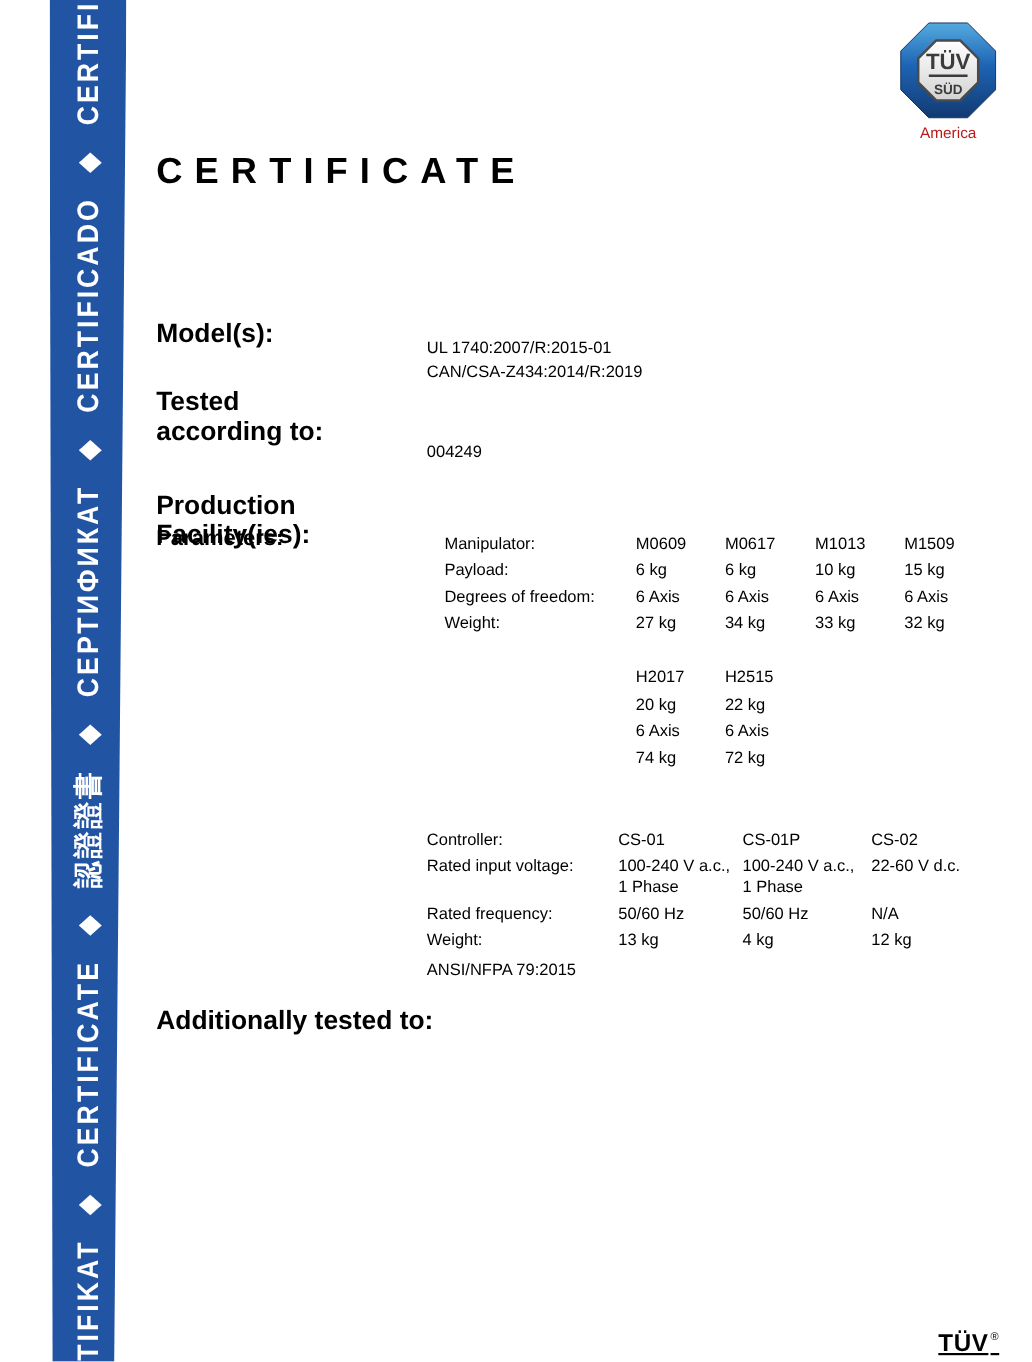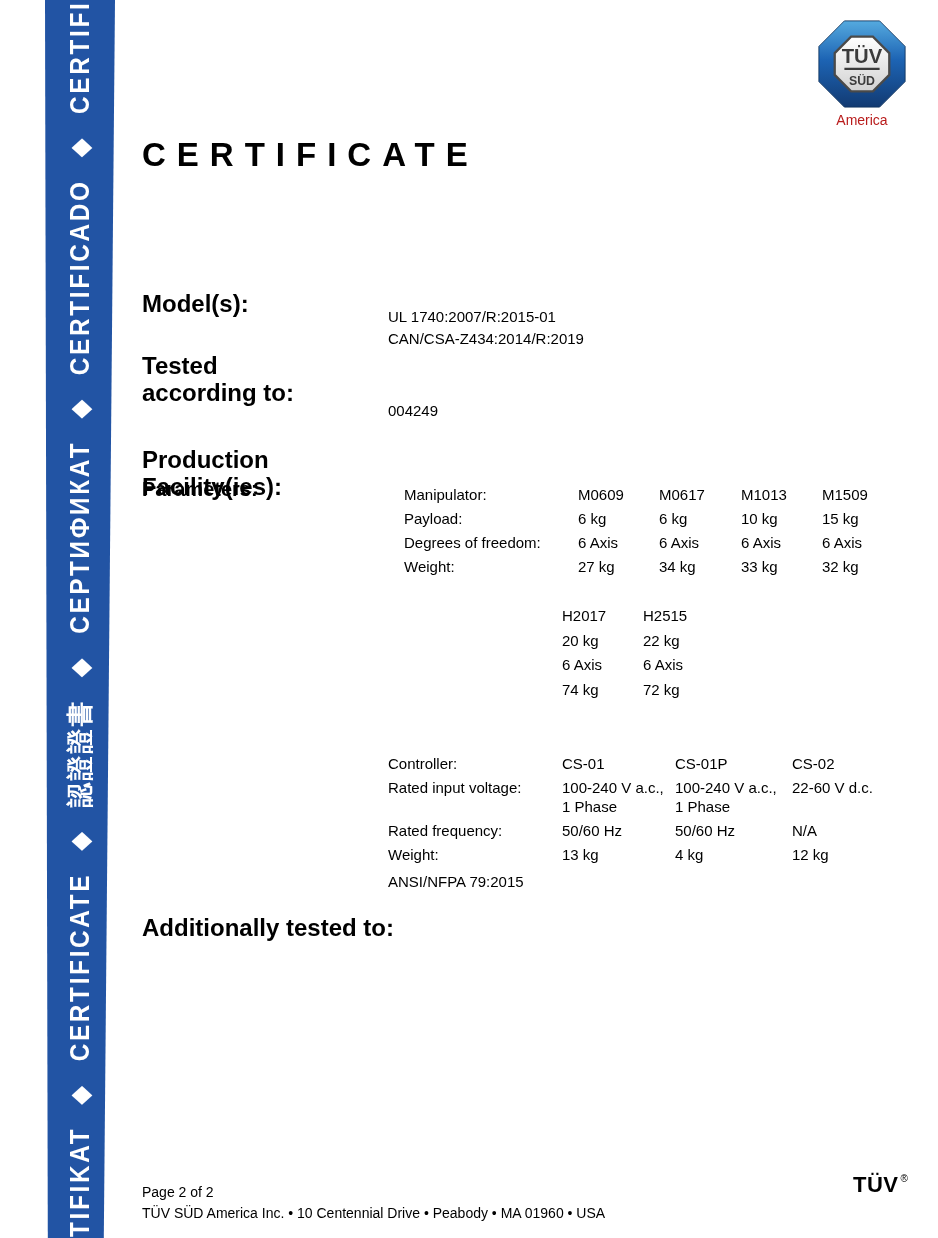--- a/index.html
+++ b/index.html
@@ -45,31 +45,31 @@
   .row-tested { top:304px; }
   .row-production { top:398px; }
   .row-additional { top:866px; }
   .row-additional .fvalue { top:5px; }
   
   .params-label { position:absolute; left:142px; top:478px;
     font-size:20px; font-weight:bold; }
   .tbl { position:absolute; display:grid; font-size:15px; }
   .tbl-manip { left:404px; top:483px;
     grid-template-columns:174px 81px 82px 81px 81px; line-height:24px; }
-  .tbl-h { left:562px; top:604px;
+  .tbl-h { left:578px; top:604px;
     grid-template-columns:81px 82px; line-height:24.5px; }
   .tbl-ctrl { left:388px; top:719px;
     grid-template-columns:174px 113px 117px 110px;
     grid-template-rows:24px 43px 24px 24px;
     line-height:19px; align-items:start;margin-top:32px; }
   .tbl-ctrl > div { padding-top:3px; padding-right:6px; }
   
   .footer { position:absolute; left:142px; top:1182px; font-size:14px; line-height:21px; }
-  .tuv-mark { position:absolute; left:853px; top:1172px;
-    font-size:22px; font-weight:bold; letter-spacing:0.5px; }
+  .tuv-mark { position:absolute; left:853px; top:1208px;
+    font-size:22px; font-weight:bold; letter-spacing:0.5px;text-decoration:underline; }
   .tuv-mark sup { font-size:10px; font-weight:normal; position:relative; top:-2px; left:2px; }
 </style>
 </head>
 <body>
 
 <div class="page">
 
   <div class="band">
     <div class="band-text">ZERTIFIKAT ◆ CERTIFICATE ◆ 認證證書 ◆ СЕРТИФИКАТ ◆ CERTIFICADO ◆ CERTIFICAT</div>
   </div>
@@ -172,21 +172,17 @@
     <div>13 kg</div>
     <div>4 kg</div>
     <div>12 kg</div>
   </div>
 
   <div class="frow row-additional">
     <div class="flabel flabel-wide">Additionally tested to:</div>
     <div class="fvalue">ANSI/NFPA 79:2015</div>
   </div>
 
-  <div class="footer">
-    <div>Page 2 of 2</div>
-    <div>TÜV SÜD America Inc. • 10 Centennial Drive • Peabody • MA 01960 • USA</div>
-  </div>
   <div class="tuv-mark">
     <span>TÜV</span><sup>®</sup>
   </div>
 
 </div>
 
 </body></html>

